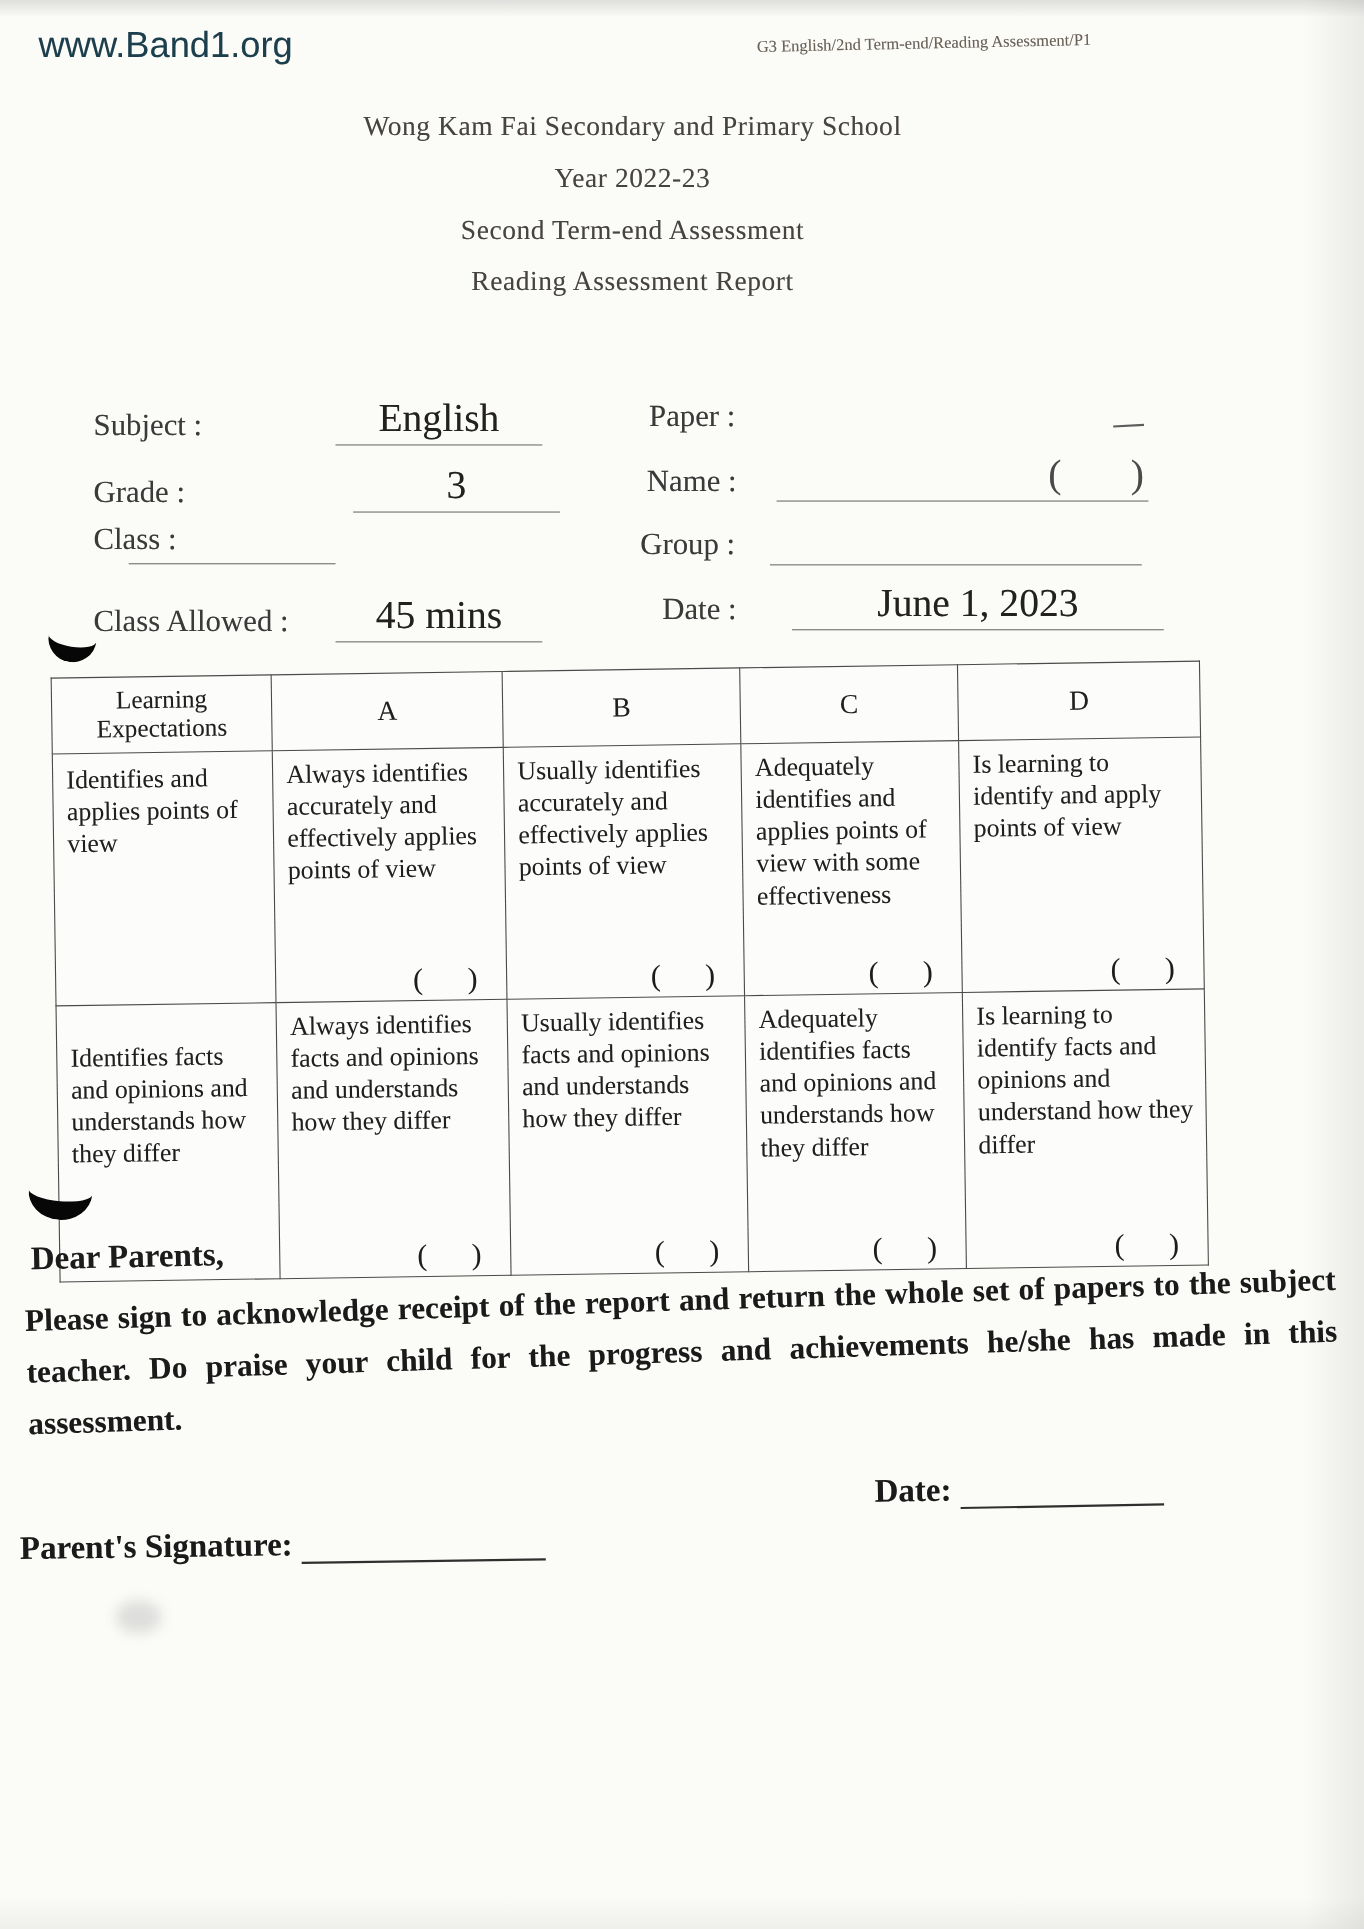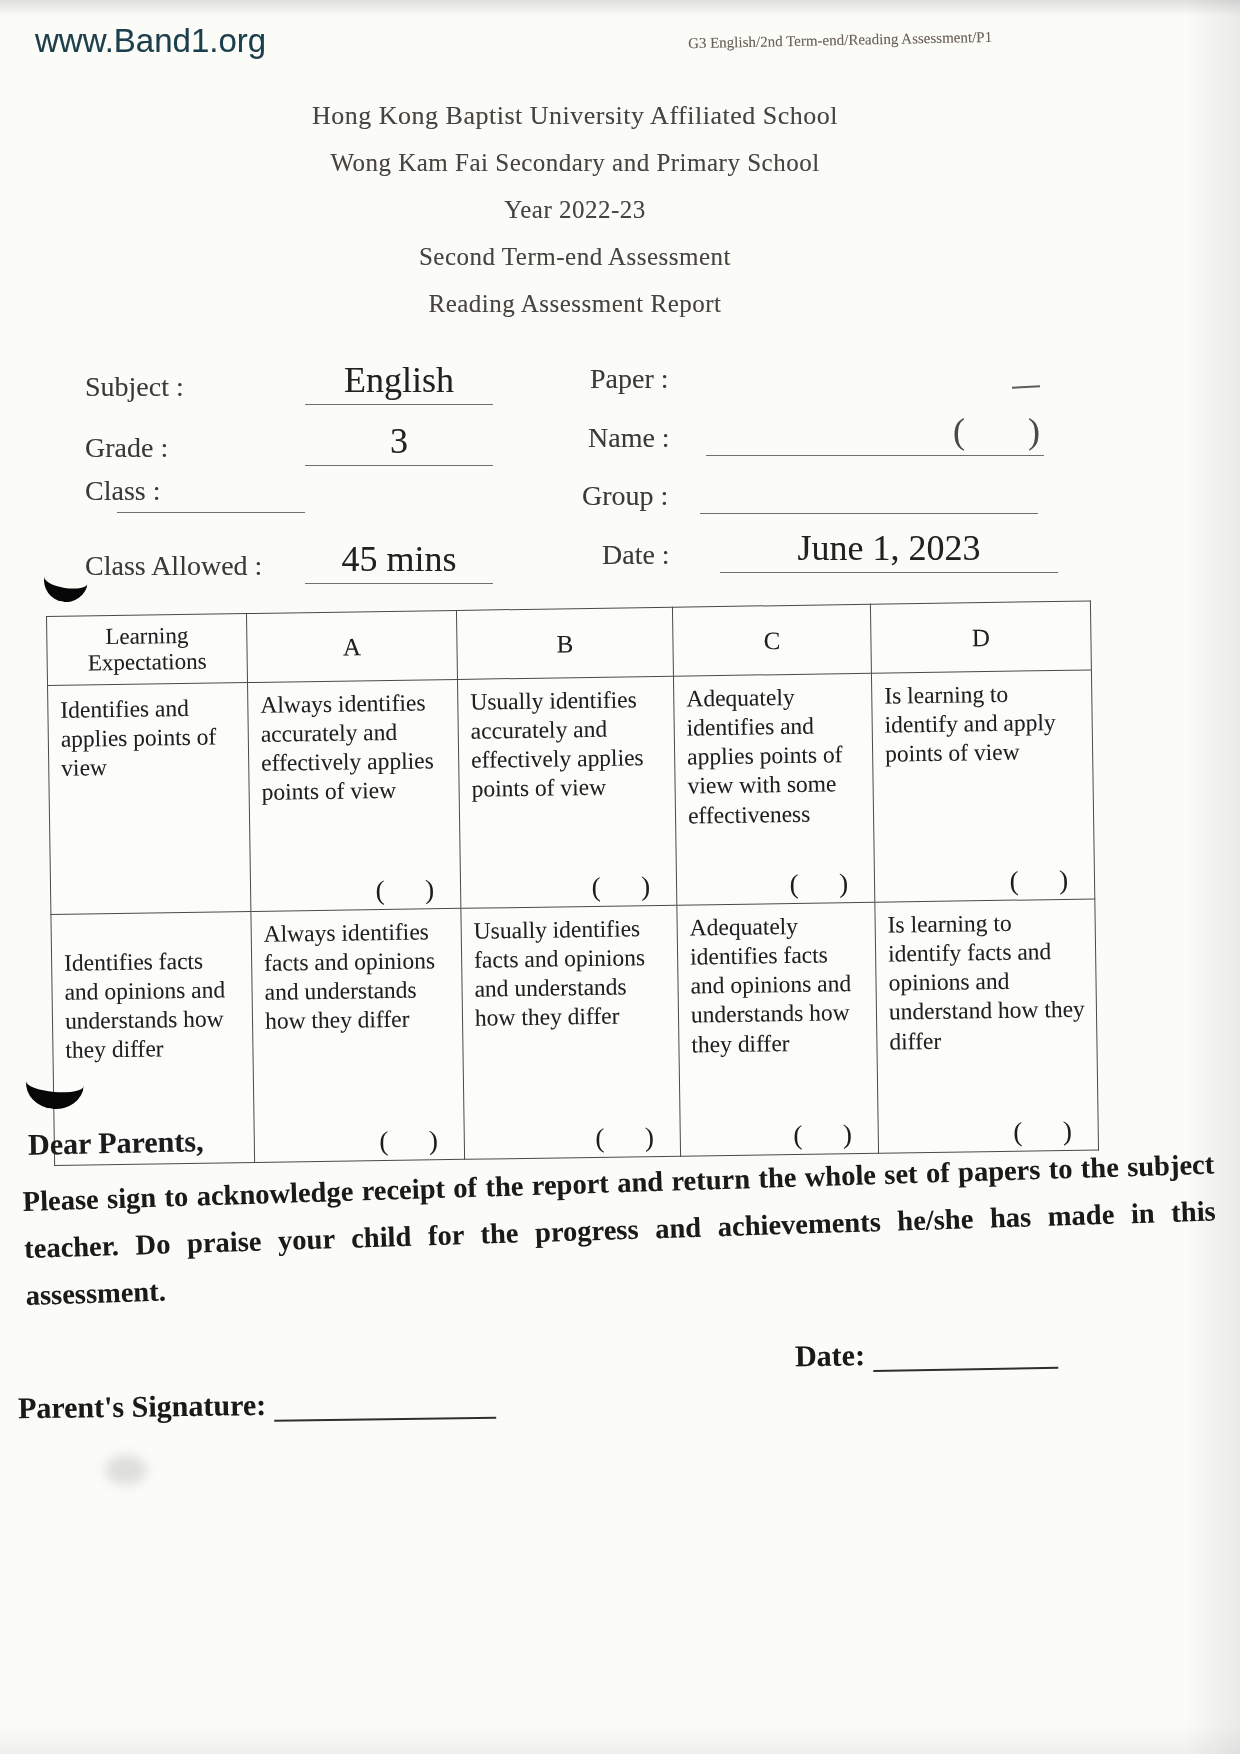--- a/index.html
+++ b/index.html
@@ -106,32 +106,31 @@
 </style>
 </head>
 <body>
 
 <div class="page">
 
   <div class="watermark">www.Band1.org</div>
   <div class="doc-ref">G3 English/2nd Term-end/Reading Assessment/P1</div>
 
   <div class="titles">
-    <div class="t t1">Hong Kong Baptist University Affiliated School</div>
     <div class="t">Wong Kam Fai Secondary and Primary School</div>
     <div class="t">Year 2022-23</div>
     <div class="t">Second Term-end Assessment</div>
     <div class="t">Reading Assessment Report</div>
   </div>
 
   <div class="field field-left" style="left:85px; top:355px;">
     <span class="label">Subject :</span>
     <span class="value">English</span>
   </div>
-  <div class="field field-left" style="left:85px; top:416px;">
+  <div class="field field-left" style="left:85px; top:416px;gap:16px;">
     <span class="label">Grade :</span>
     <span class="value">3</span>
   </div>
   <div class="field field-left" style="left:85px; top:475px;flex-direction:column;">
     <span class="label">Class :</span>
     <span class="value"></span>
   </div>
   <div class="field field-left" style="left:85px; top:534px;">
     <span class="label">Class Allowed :</span>
     <span class="value">45 mins</span>

